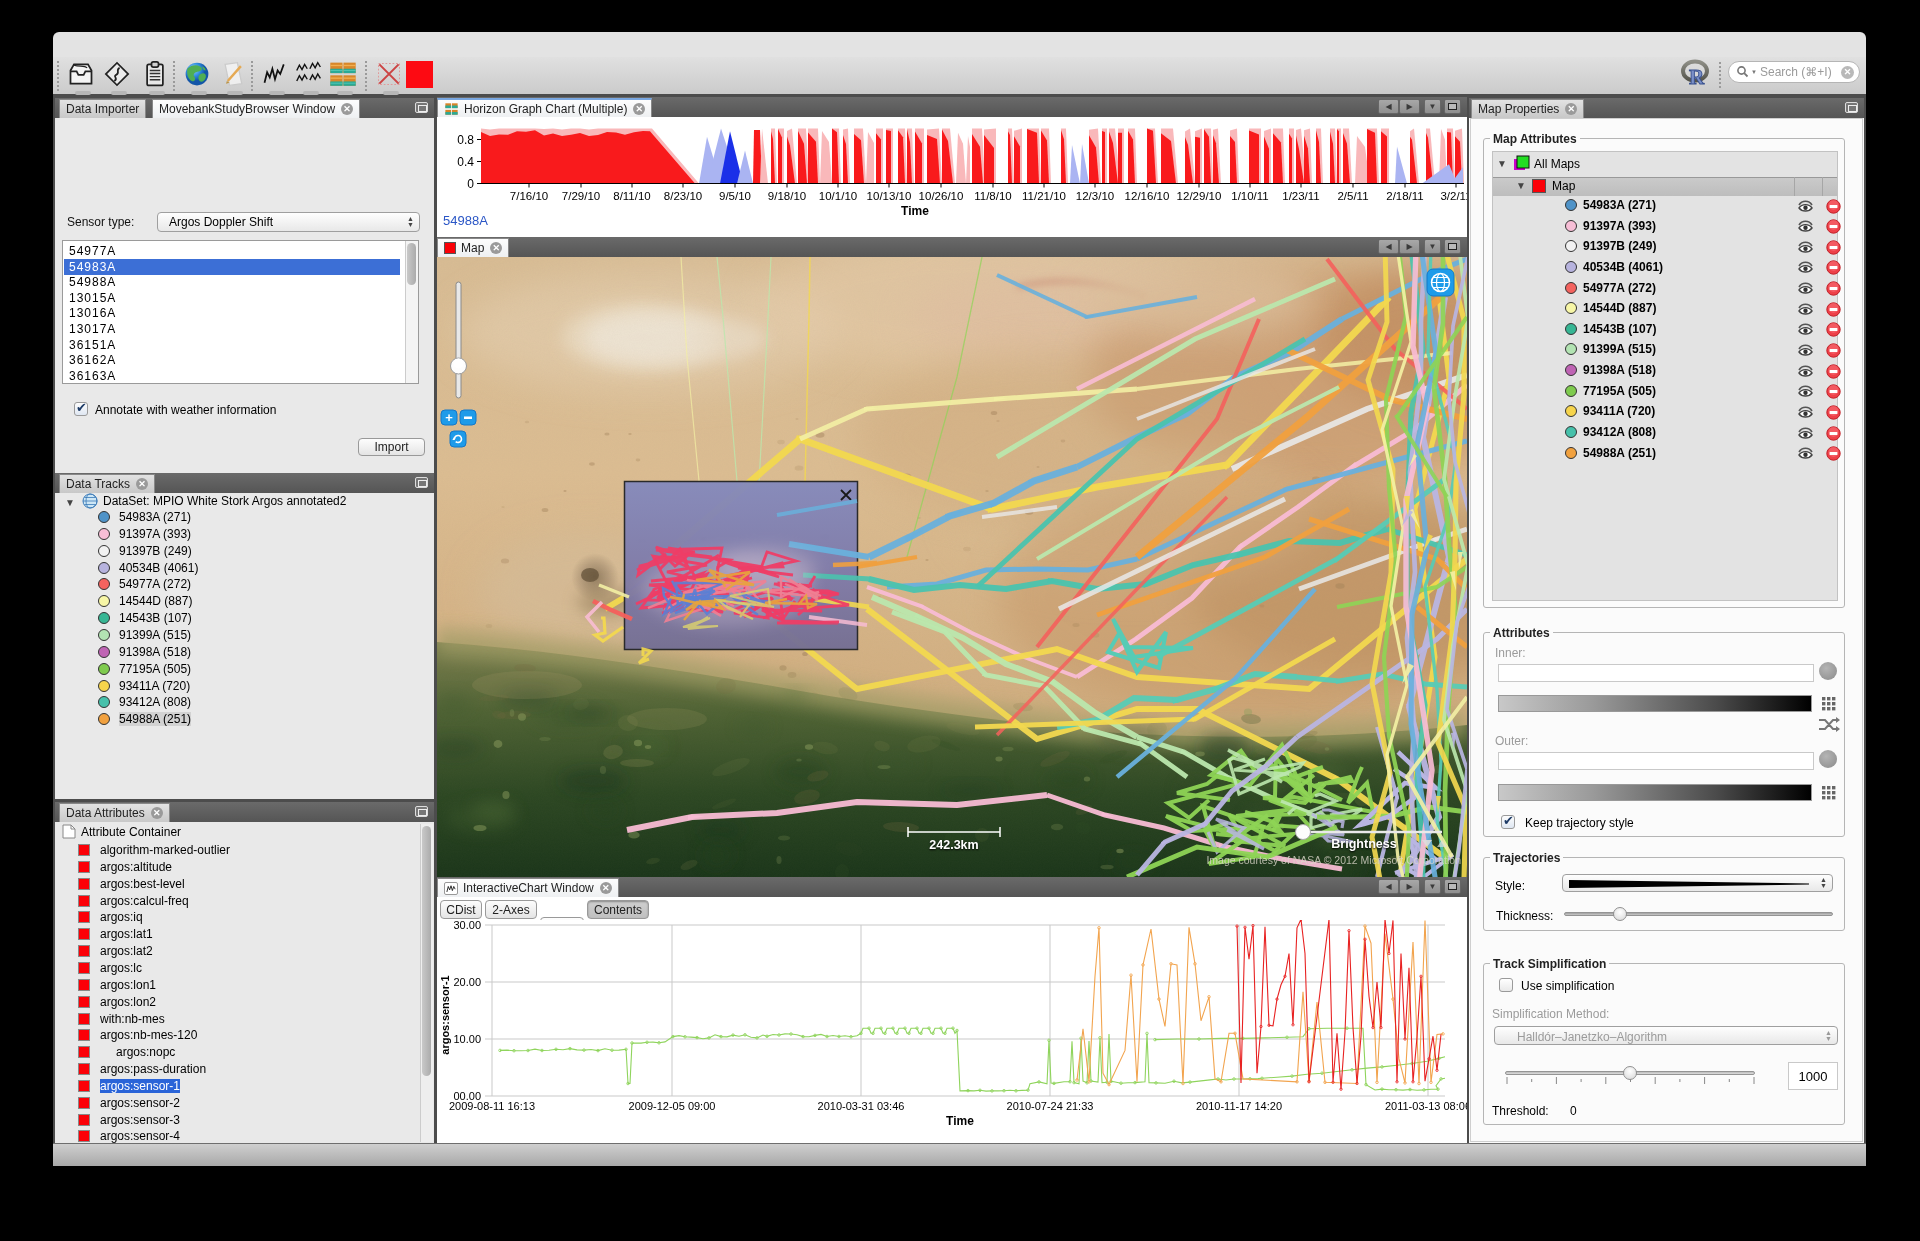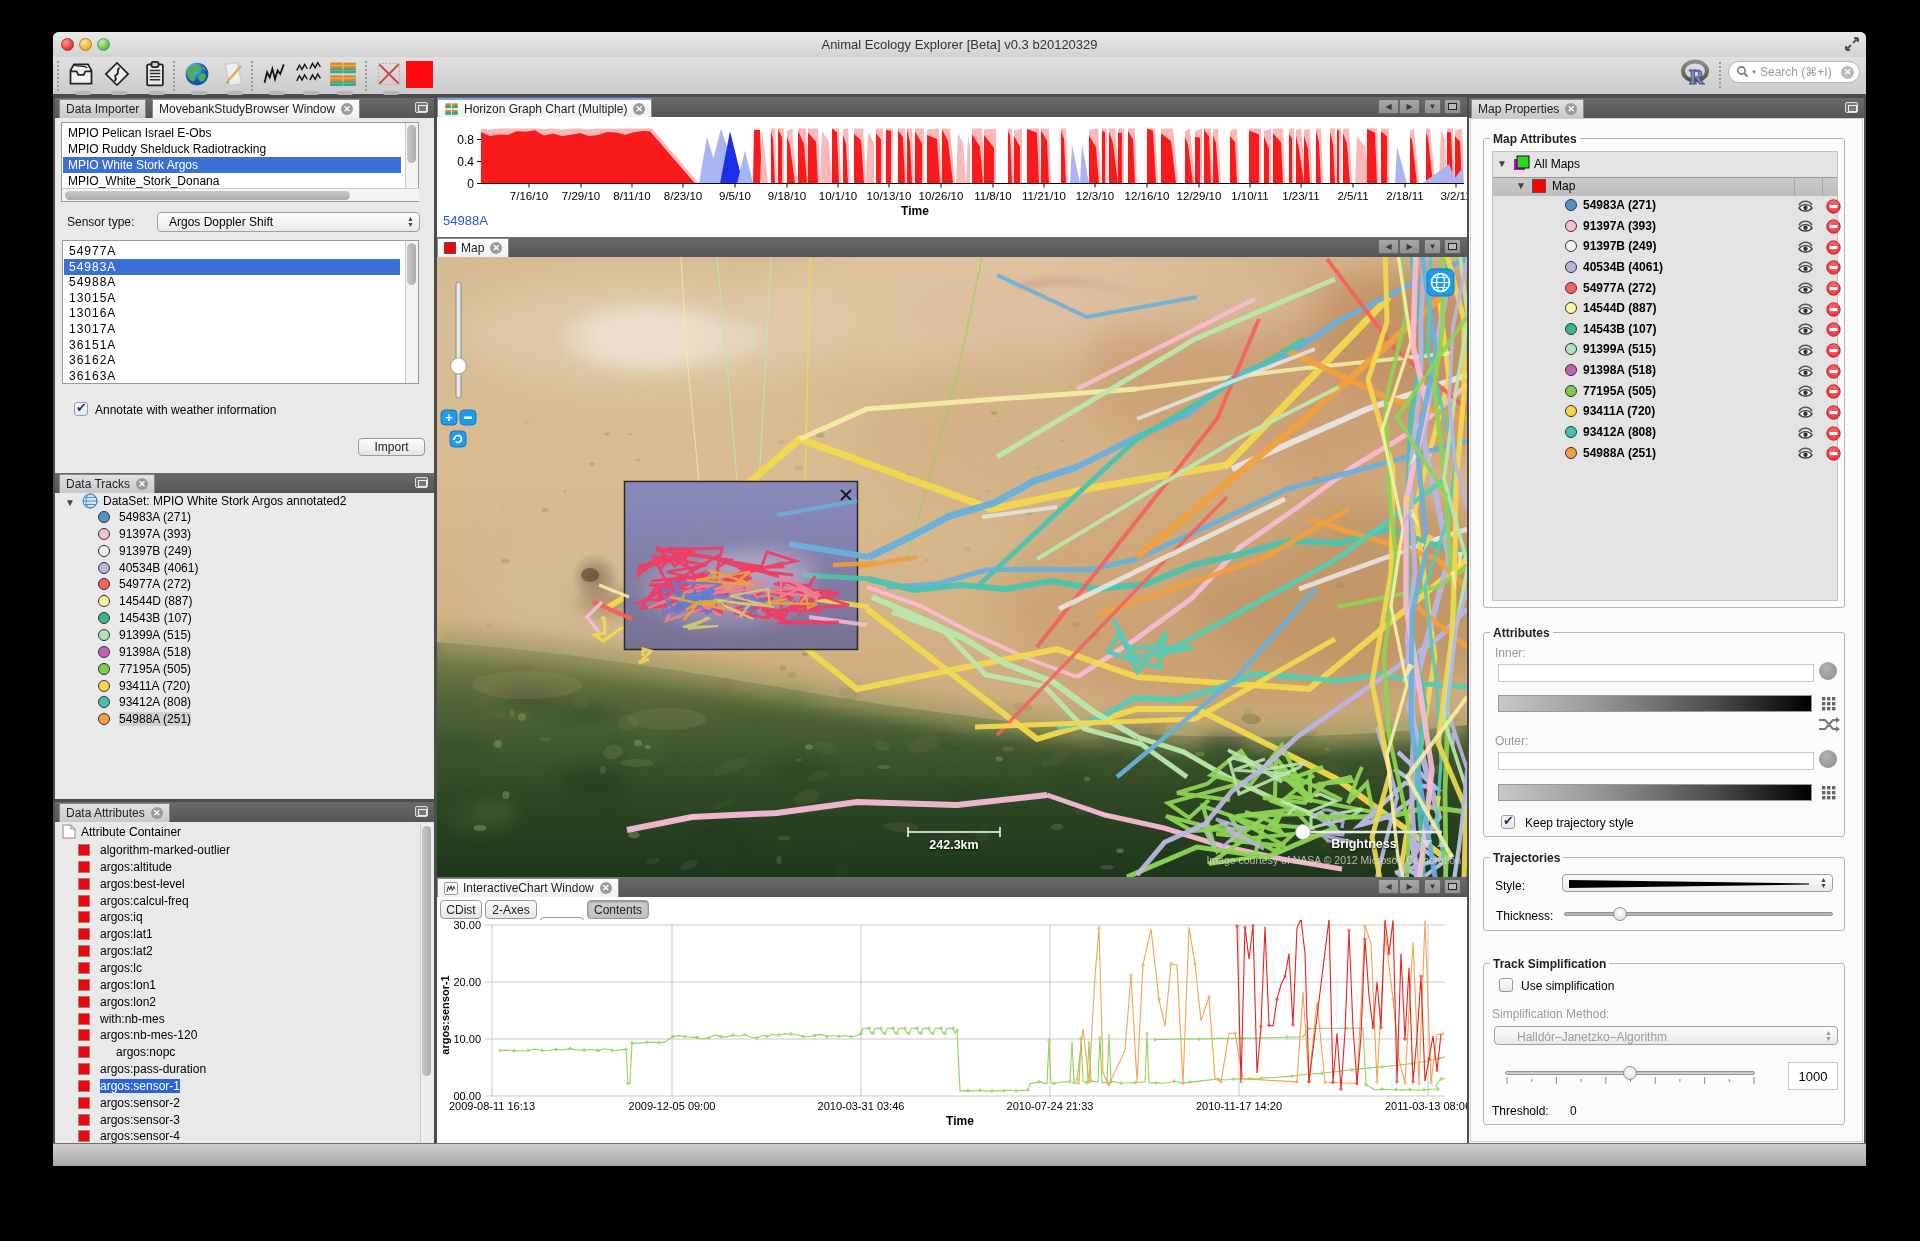--- a/index.html
+++ b/index.html
@@ -58,34 +58,20 @@
  background:radial-gradient(circle at 50% 35%,#fff,#d6d6d6);border:1px solid #909090;}
 .cb{position:absolute;width:14px;height:14px;border:1px solid #9a9a9a;border-radius:3px;background:linear-gradient(#fff,#e9e9e9);}
 .cb.on{background:linear-gradient(#fdfdfd,#dfe7f2);}
 .cb.on:after{content:'\2714';position:absolute;left:1px;top:-3px;font-size:13px;color:#1c3a66;}
 .btn{position:absolute;background:linear-gradient(#fdfdfd,#e4e4e4);border:1px solid #999;border-radius:4px;
  font-size:12px;color:#222;text-align:center;}
 </style></head>
 <body>
 
 <div id="win">
- <div id="titlebar">
-  <div class="tl" style="left:8px;background:radial-gradient(circle at 35% 30%,#ff9a96,#e8443e 60%,#b0201c);border:1px solid #a33;"></div>
-  <div class="tl" style="left:26px;background:radial-gradient(circle at 35% 30%,#ffe9a8,#f0b63c 60%,#c28a1e);border:1px solid #b8860b;"></div>
-  <div class="tl" style="left:44px;background:radial-gradient(circle at 35% 30%,#c8f2b0,#6cc644 60%,#3d8b22);border:1px solid #4a8;"></div>
-  <div id="title">Animal Ecology Explorer [Beta] v0.3 b20120329</div>
-  <div style="position:absolute;right:6px;top:4px;width:16px;height:16px;">
-   <svg width="16" height="16" viewBox="0 0 16 16">
-          <g stroke="#555" stroke-width="2" fill="none">
-            <path d="M9 7 L14 2 M14 2 l0 4 M14 2 l-4 0"></path>
-            <path d="M7 9 L2 14 M2 14 l0 -4 M2 14 l4 0"></path>
-          </g>
-        </svg>
-  </div>
- </div>
  <div id="toolbar">
   <div class="tsep" style="left:4px;"></div>
 
   <svg class="ticon" style="left:14px;" viewBox="0 0 32 32">
         <g fill="none" stroke="#222" stroke-width="2">
           <path d="M4 12 L8 5 L24 5 L28 12 L28 27 L4 27 Z" fill="#f4f4f4"></path>
           <path d="M4 13 L11 13 L13 17 L19 17 L21 13 L28 13"></path>
           <path d="M8 6 C14 8 20 6 23 9" stroke-width="1.5"></path>
         </g>
       </svg>
@@ -218,33 +204,20 @@
   <div class="abs" style="left:31px;top:3px;font-size:12px;color:#9a9a9a;">Search (⌘+I)</div>
   <div class="abs" style="right:5px;top:4px;width:13px;height:13px;border-radius:50%;background:#b9b9b9;color:#fff;font-size:9px;text-align:center;line-height:13px;font-weight:bold;">✕</div>
  </div>
  <div id="main"></div>
  <div id="statusbar"></div>
 <div class="panel" style="left:2px;top:66px;width:379px;height:375px;">
 <div class="tabbar"></div>
 <div class="tab inactive" style="left:4px;">Data Importer</div>
 <div class="tab" style="left:97px;">MovebankStudyBrowser Window<span class="tclose">✕</span></div>
 <div class="maxbtn" style="right:6px;top:4px;"></div>
-<div class="listbox" style="left:6px;top:24px;width:358px;height:80px;">
-<div class="li" style="top:2px;width:338px;">MPIO Pelican Israel E-Obs</div>
-<div class="li" style="top:18px;width:338px;">MPIO Ruddy Shelduck Radiotracking</div>
-<div class="li sel" style="top:34px;width:338px;">MPIO White Stork Argos</div>
-<div class="li" style="top:50px;width:338px;">MPIO_White_Stork_Donana</div>
-<div class="li" style="top:64px;width:338px;color:#666;overflow:hidden;height:9px;line-height:13px;">MPIO white stork satellite track</div>
-<div class="vsb" style="right:0;top:0;height:65px;">
-          <div class="th" style="top:2px;height:38px;"></div>
-        </div>
-<div class="hsb" style="left:0;bottom:0;width:357px;">
-          <div class="th" style="left:3px;width:285px;"></div>
-        </div>
-</div>
 <div class="abs" style="left:12px;top:117px;font-size:12px;color:#111;">Sensor type:</div>
 <div class="combo" style="left:102px;top:114px;width:263px;height:20px;">
         <div class="abs" style="left:11px;top:2px;">Argos Doppler Shift</div>
         <div class="arrows">▲<br>▼</div>
       </div>
 <div class="listbox" style="left:7px;top:142px;width:357px;height:144px;">
 <div class="li" style="top:2px;width:336px;letter-spacing:1px;">54977A</div>
 <div class="li sel" style="top:18px;width:336px;letter-spacing:1px;">54983A</div>
 <div class="li" style="top:33px;width:336px;letter-spacing:1px;">54988A</div>
 <div class="li" style="top:49px;width:336px;letter-spacing:1px;">13015A</div>

